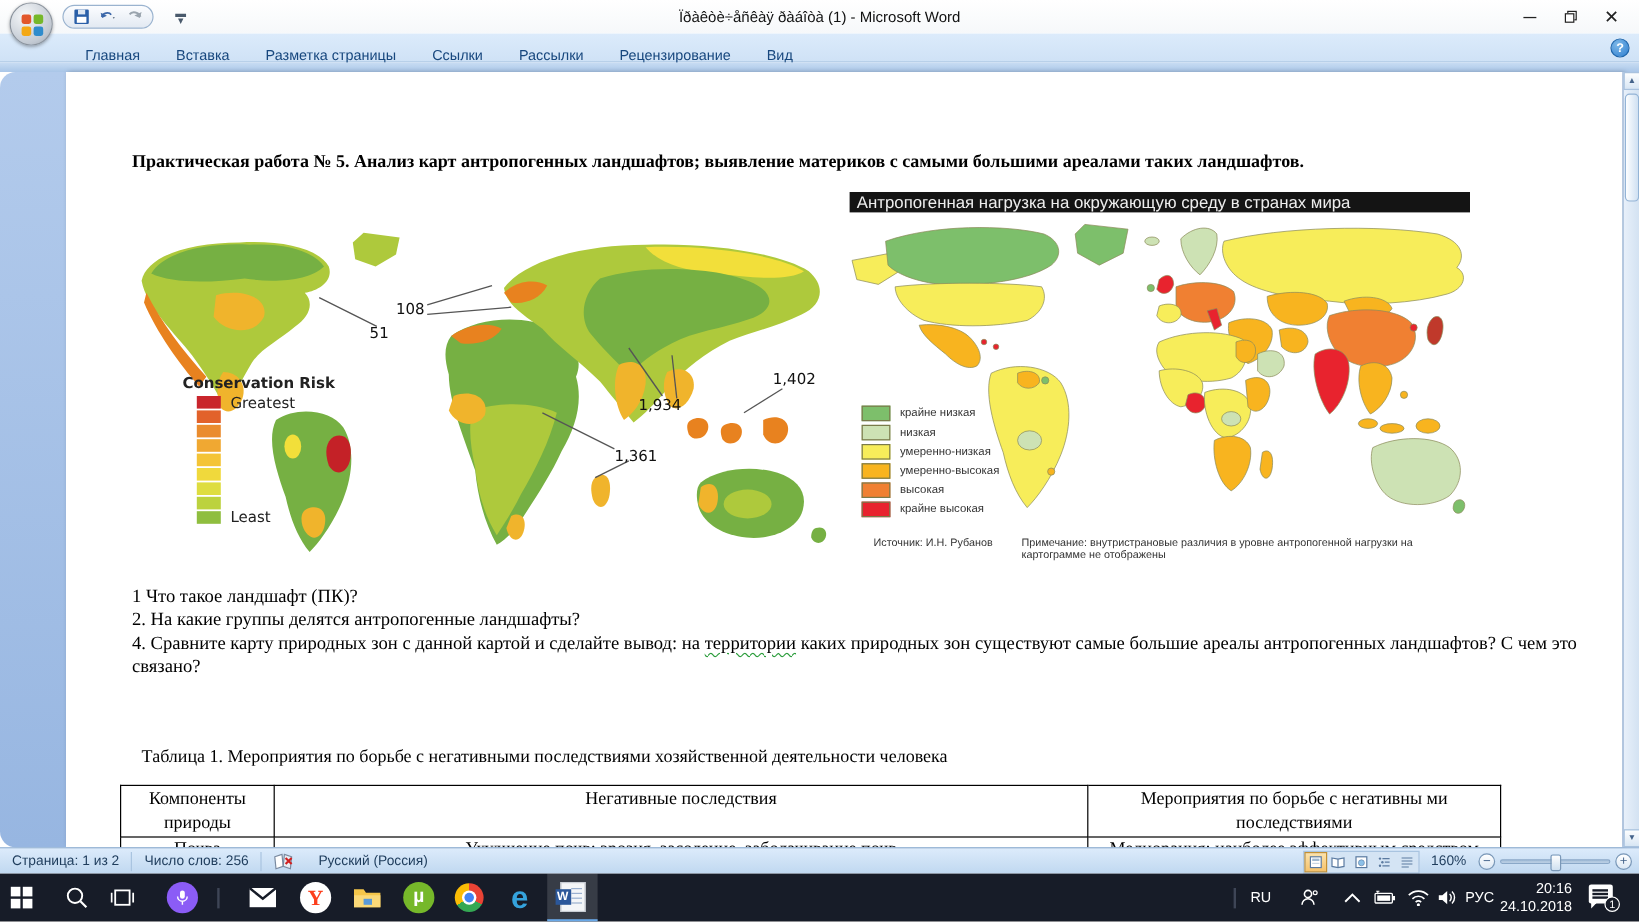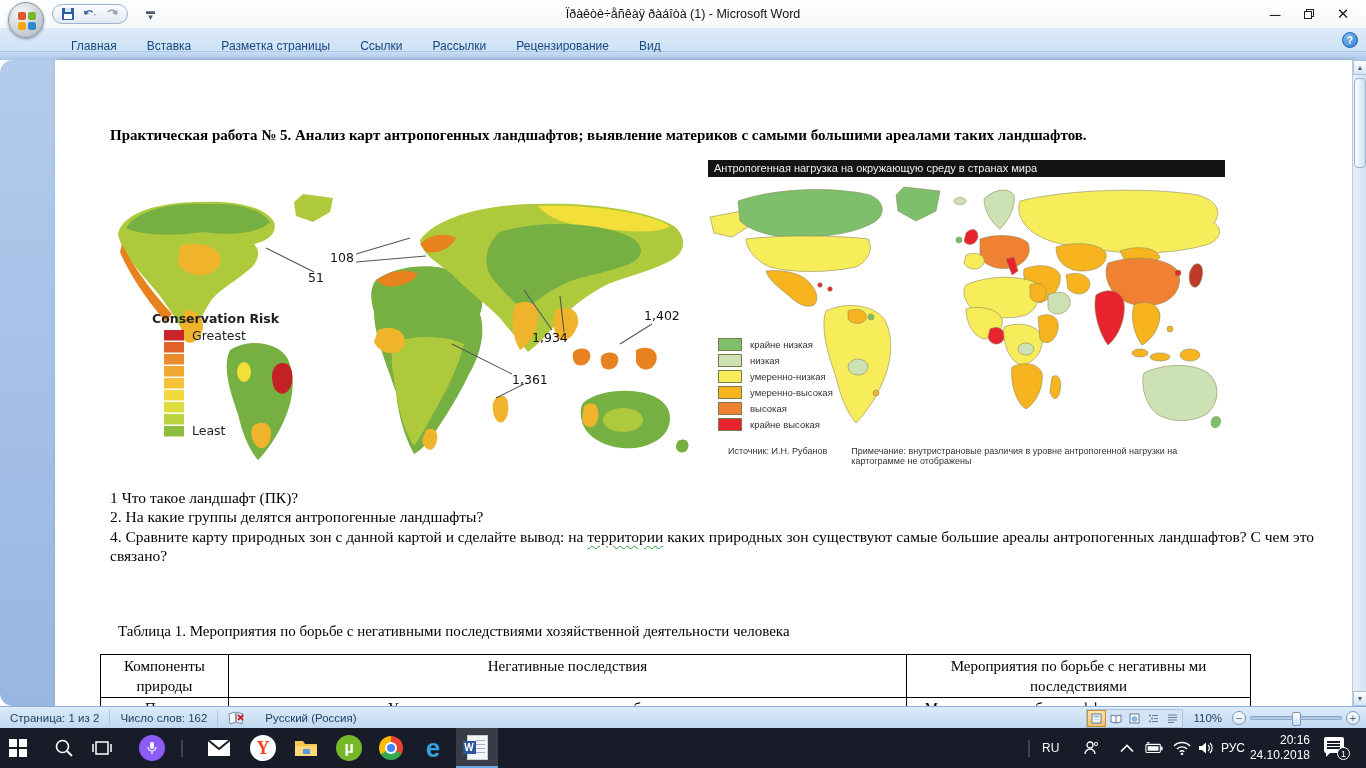--- a/index.html
+++ b/index.html
@@ -46,21 +46,21 @@
     background:linear-gradient(#b3cbec,#97b6e1);border-radius:13px; }
   .page { position:absolute; left:55px; top:0; width:1297px; height:646px; background:#fff; overflow:hidden;
     box-shadow:2px 0 4px rgba(0,0,0,.25); }
   .doc-heading { position:absolute; left:55px; top:66px; width:1120px; font-family:"Liberation Serif", serif;
     font-weight:bold; font-size:15px; line-height:19px; }
 
   
   .map-left { position:absolute; left:53px; top:132px; width:592px; height:275px; }
   
   .map-right { position:absolute; left:653px; top:100px; width:517px; }
-  .map-right-title { height:17px; background:#141414; color:#eee; font-size:11px; line-height:17px; padding-left:6px; }
+  .map-right-title { height:17px; background:#141414; color:#eee; font-size:14px; line-height:17px; padding-left:6px; }
   .map-right-footer { display:flex; font-size:9px; color:#333; margin-top:3px; }
   .map-right-footer .src { margin-left:20px; width:148px; }
   .rlegend { position:absolute; left:10px; top:178px; }
   .rlegend-row { display:flex; align-items:center; margin-bottom:3px; }
   .rlegend-sw { width:24px; height:13px; border:1px solid #7a7a4a; margin-right:8px; }
   .rlegend-lb { font-size:9.5px; color:#333; }
 
   
   .questions { position:absolute; left:55px; top:428px; width:1245px; font-family:"Liberation Serif", serif;
     font-size:15.5px; line-height:19.3px; }
@@ -400,21 +400,21 @@
     <div class="vscroll">
       <div class="vs-btn" style="top:0;">▲</div>
       <div class="vs-thumb"></div>
       <div class="vs-btn" style="bottom:0;">▼</div>
     </div>
   </div>
 
   <div class="statusbar">
     <div class="sb-item">Страница: 1 из 2</div>
     <div class="sb-sep"></div>
-    <div class="sb-item">Число слов: 162</div>
+    <div class="sb-item">Число слов: 256</div>
     <div class="sb-sep"></div>
     <div class="sb-item">
       <svg width="17" height="14" viewBox="0 0 17 14">
           <path d="M1,3 L7,1 L8,11 L2,13 Z" fill="#fff" stroke="#7a8aa0"></path>
           <path d="M15,3 L9,1 L8,11 L14,13 Z" fill="#e8ecf2" stroke="#7a8aa0"></path>
           <path d="M10,4 L15,9 M15,4 L10,9" stroke="#d02020" stroke-width="1.8"></path>
         </svg>
     </div>
     <div class="sb-item">Русский (Россия)</div>
     <div class="sb-right">
@@ -450,21 +450,21 @@
           </div>
         <div class="vb">
             <svg width="11" height="11">
               <line x1="1" y1="2" x2="10" y2="2" stroke="#5a7aa0"></line>
               <line x1="1" y1="4.5" x2="10" y2="4.5" stroke="#5a7aa0"></line>
               <line x1="1" y1="7" x2="10" y2="7" stroke="#5a7aa0"></line>
               <line x1="1" y1="9.5" x2="7" y2="9.5" stroke="#5a7aa0"></line>
             </svg>
           </div>
       </div>
-      <div class="sb-item" style="padding:0 6px;">110%</div>
+      <div class="sb-item" style="padding:0 6px;">160%</div>
       <div class="zoom-btn">−</div>
       <div class="zoom-track">
         <div class="zoom-notch"></div>
         <div class="zoom-thumb"></div>
       </div>
       <div class="zoom-btn">+</div>
     </div>
   </div>
 
   <div class="taskbar">

